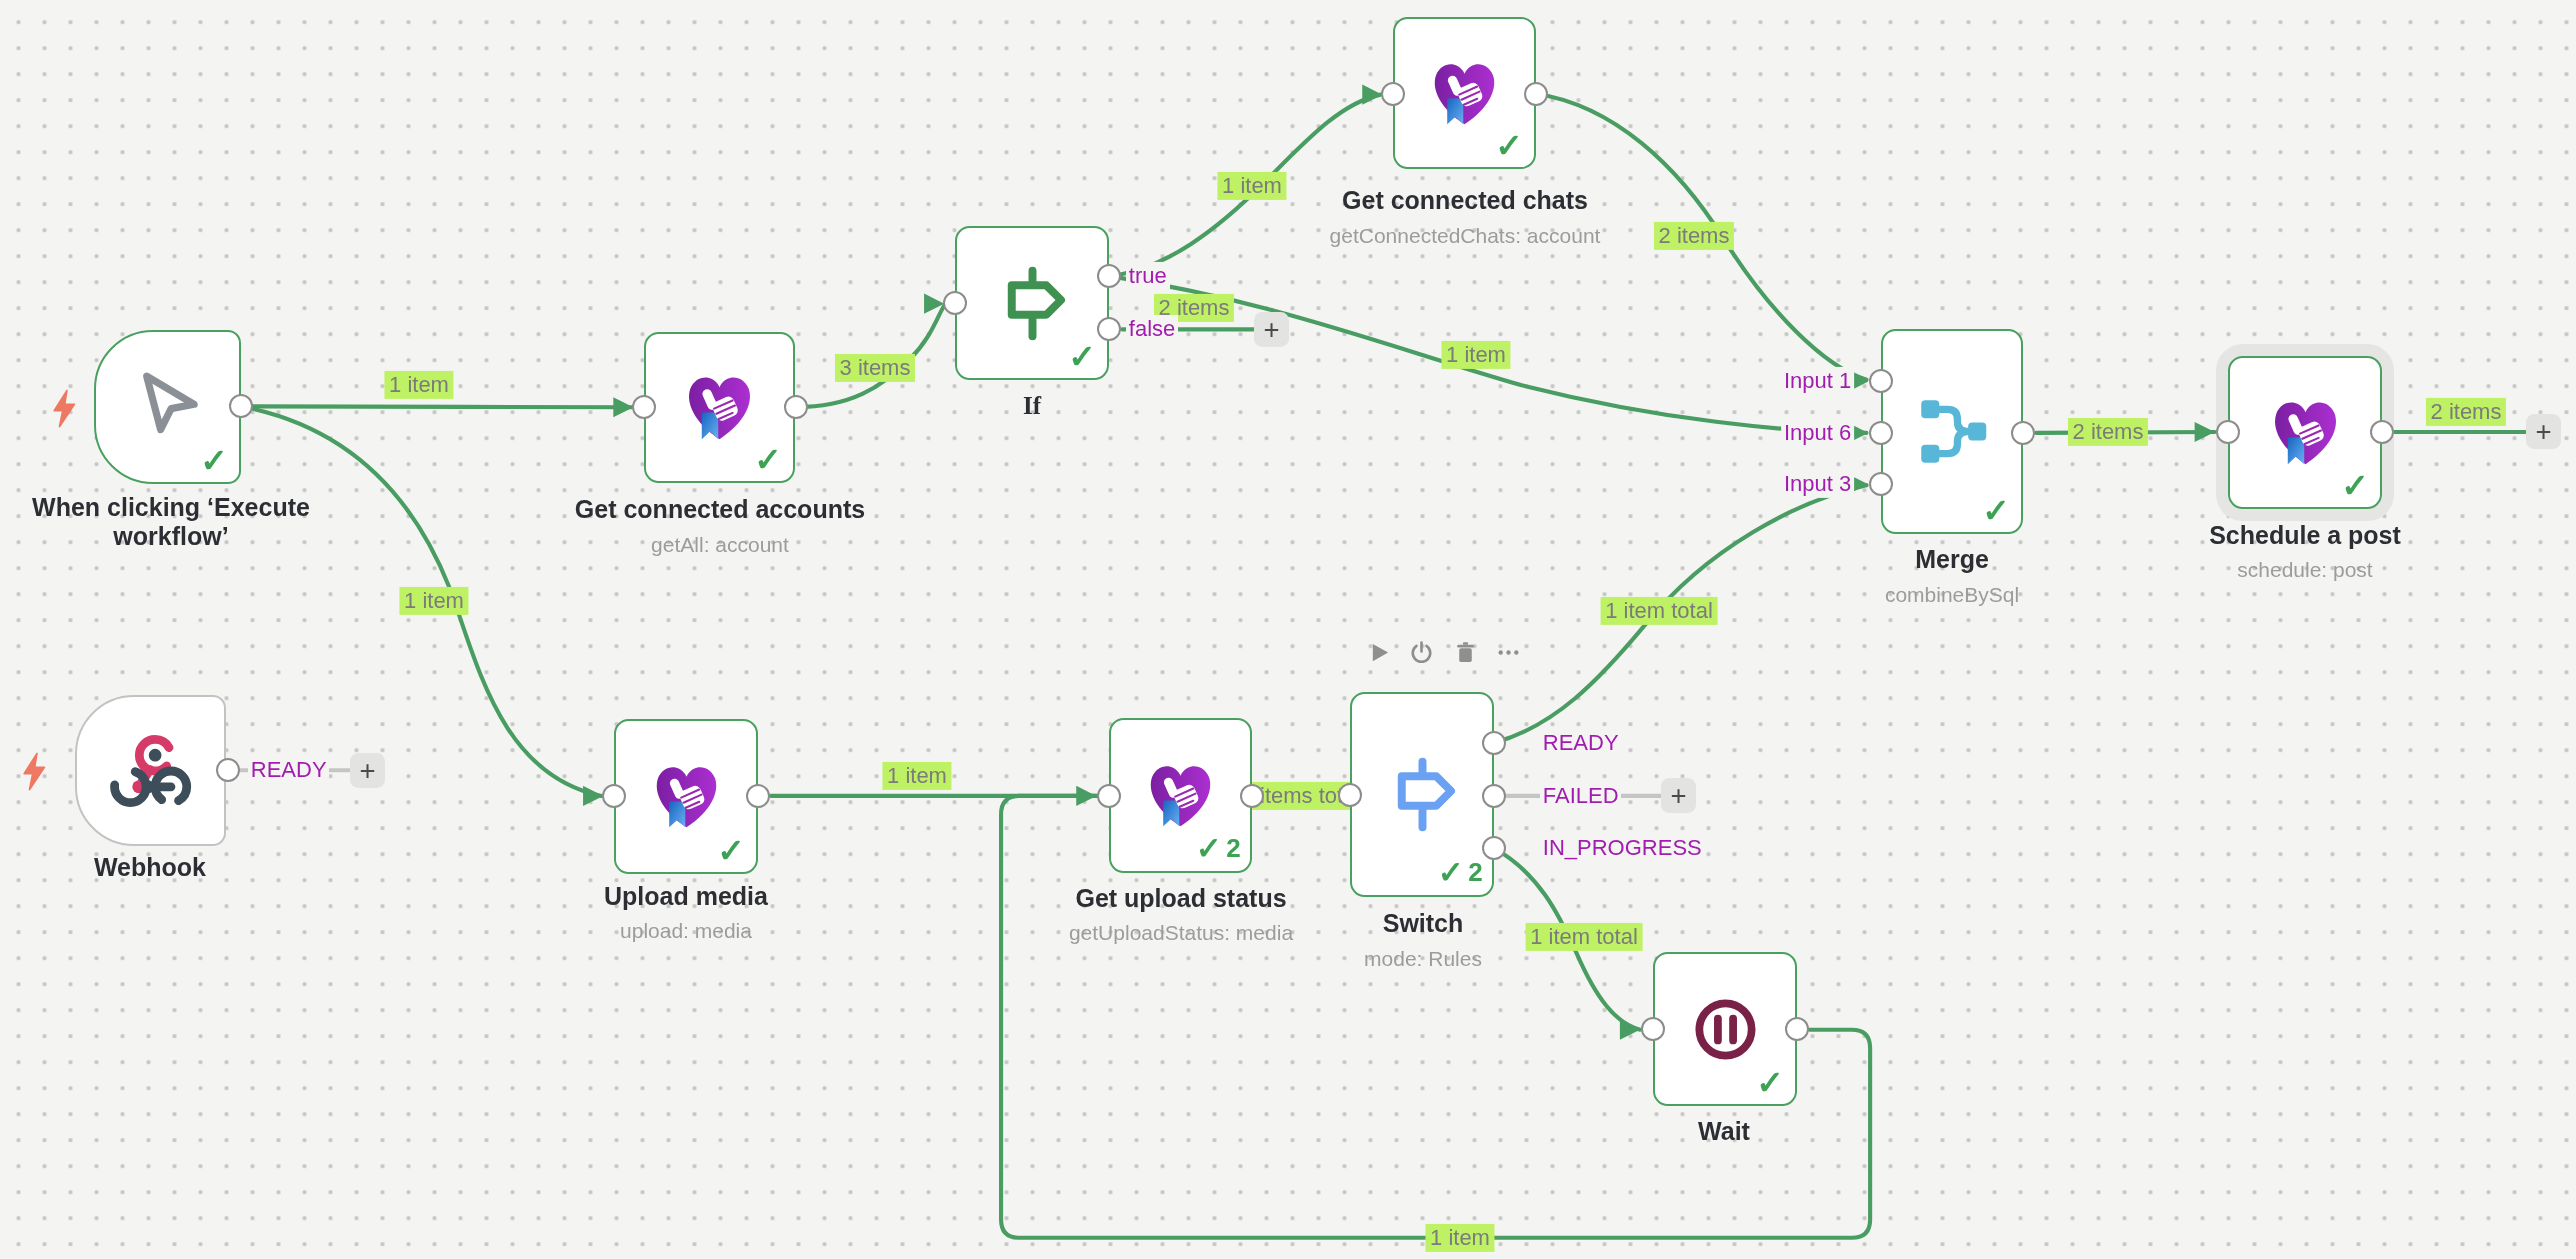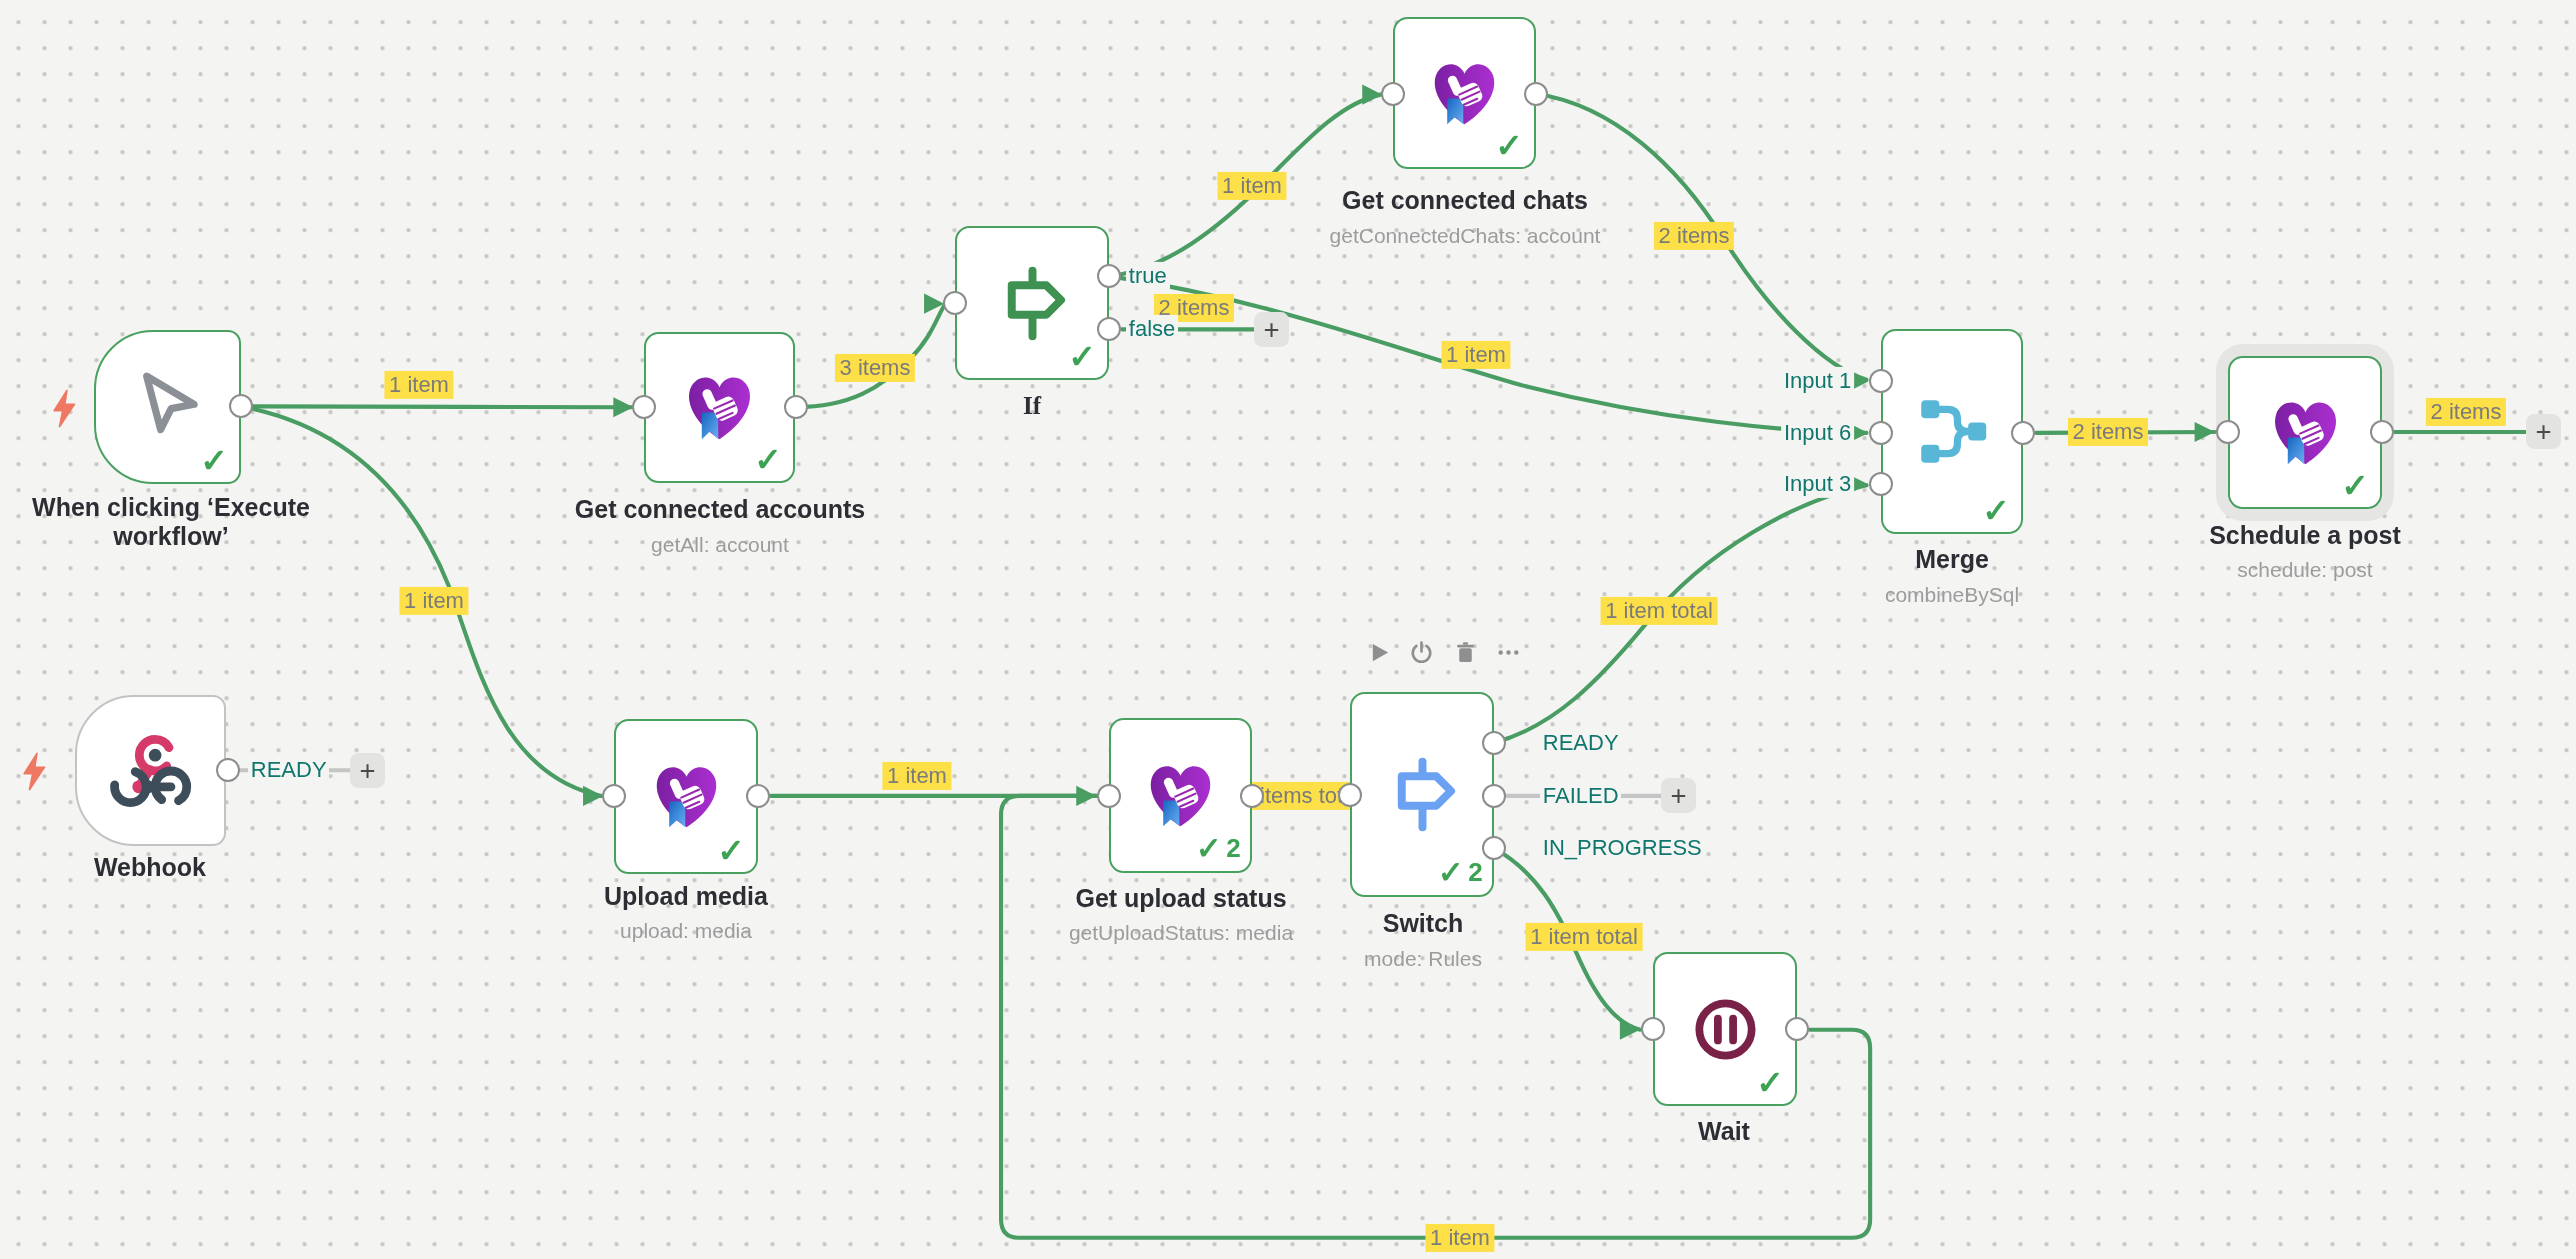--- a/index.html
+++ b/index.html
@@ -38,26 +38,26 @@
     color:#9c9c9c;font-size:21px;font-weight:400;white-space:nowrap;
   }
 
   .port{
     position:absolute;z-index:5;width:24px;height:24px;border-radius:50%;
     background:#fff;border:2.3px solid #8c8c8c;box-sizing:border-box;
     transform:translate(-50%,-50%);
   }
   .elabel{
     position:absolute;z-index:2;transform:translate(-50%,-50%);
-    color:#7b7b7b;font-size:22px;white-space:nowrap;background:#fde047;
+    color:#7b7b7b;font-size:22px;white-space:nowrap;background:#bef264;
     padding:0.9px 4.6px;line-height:1.2;
   }
   .plabel{
     position:absolute;z-index:3;transform:translateY(-50%);
-    color:#0f766e;font-size:22px;white-space:nowrap;background:#f4f4f3;
+    color:#a21caf;font-size:22px;white-space:nowrap;background:#f4f4f3;
     padding:0.9px 2.8px;line-height:1.2;
   }
   .plabel-r{transform:translate(-100%,-50%);}
   .plus{
     position:absolute;z-index:3;width:35px;height:35px;border-radius:8.3px;
     background:#e3e3e2;color:#4a4a4a;display:flex;align-items:center;justify-content:center;
     font-size:27.5px;font-weight:400;line-height:1;
   }
   .bolt{position:absolute;z-index:3;}
   .toolbar{position:absolute;z-index:4;display:flex;align-items:center;gap:18.3px;}

